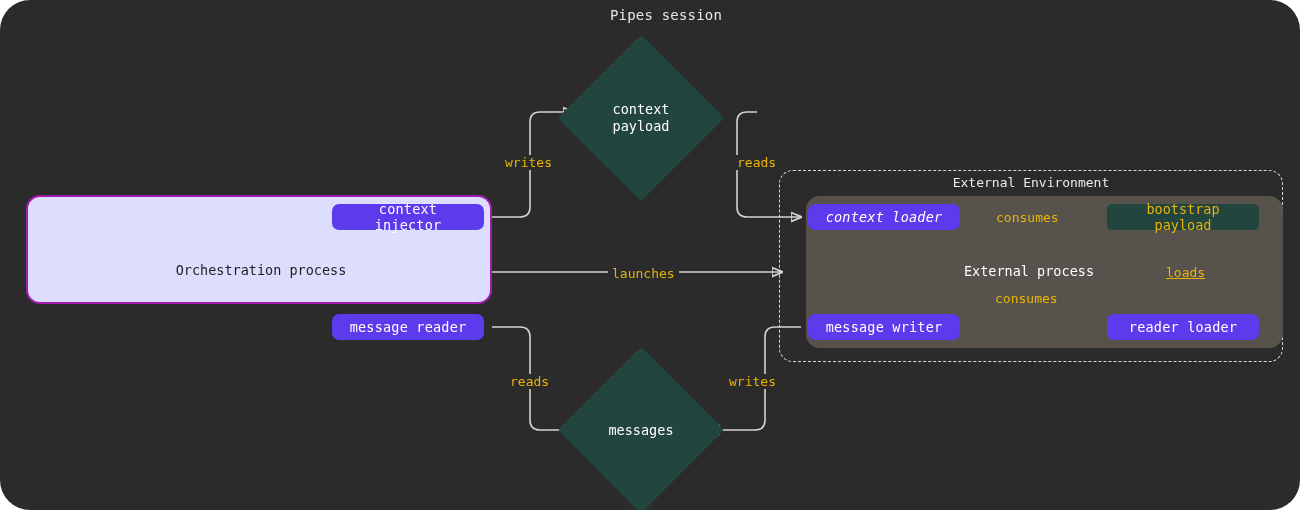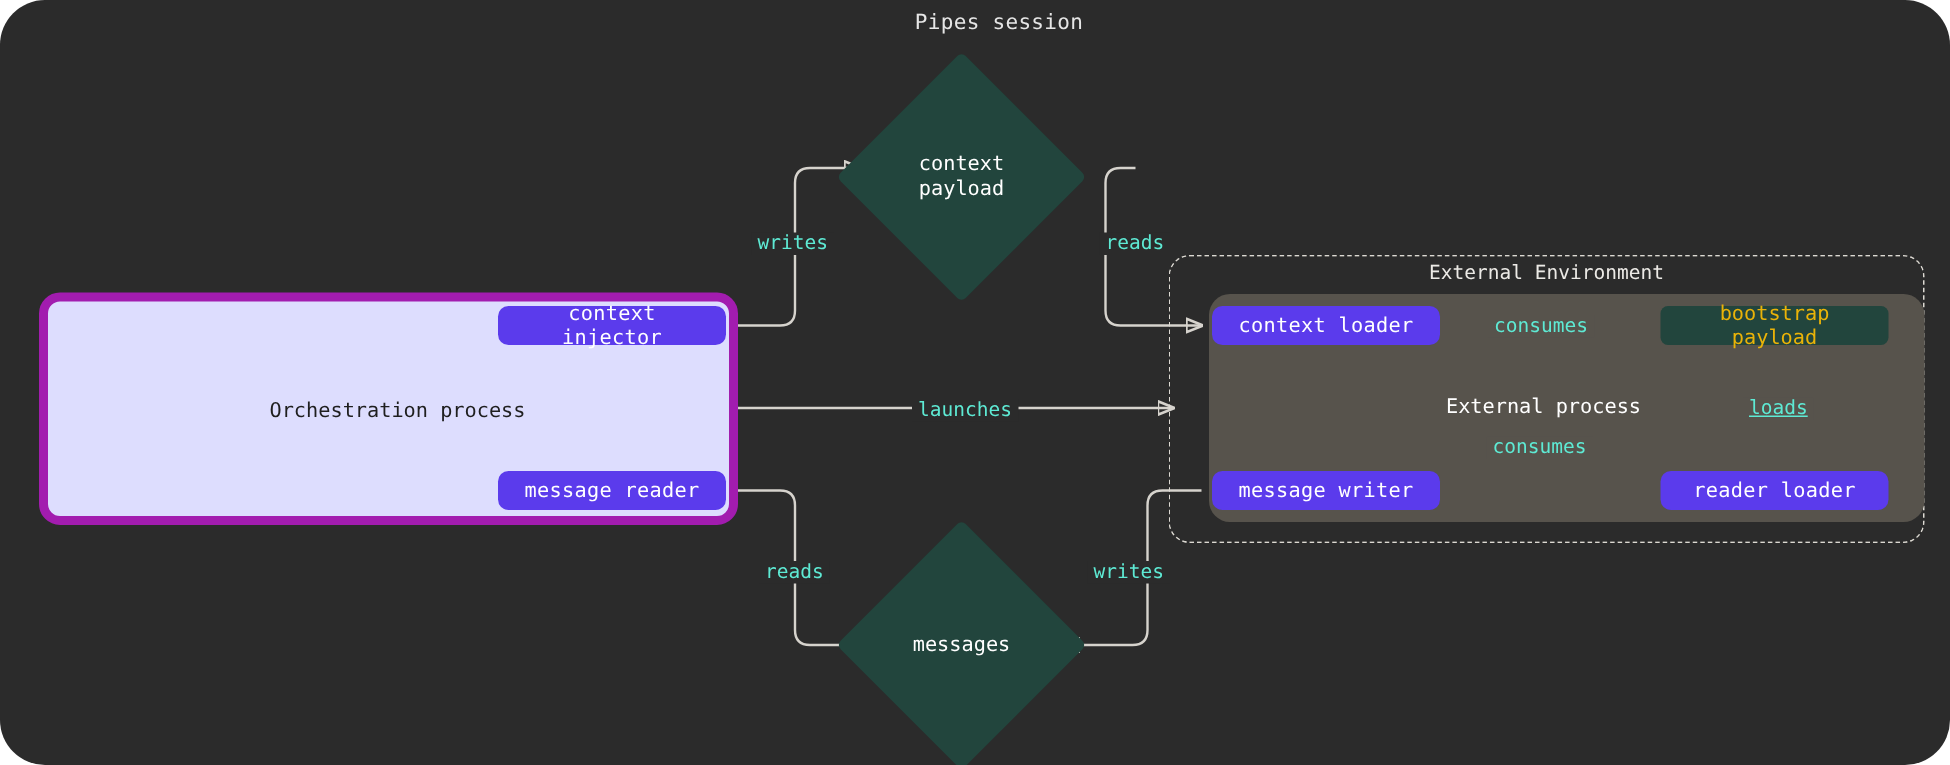--- a/index.html
+++ b/index.html
@@ -65,23 +65,23 @@
     align-items: center;
     justify-content: center;
     text-align: center;
   }
 
   
   .proc-main {
     left: 26px;
     top: 195px;
     width: 466px;
-    height: 155px;
+    height: 109px;
     background: #ddddfe;
-    border: 6px solid #a21caf;
+    border: 2px solid #a21caf;
     border-radius: 14px;
   }
   .proc-main-label {
     position: absolute;
     left: 0;
     top: 65px;
     width: 466px;
     text-align: center;
     color: #1f1f1f;
     font-size: 13.5px;
@@ -174,21 +174,21 @@
     color: #ffffff;
     font-size: 13.5px;
     line-height: 1.25;
     text-align: center;
     white-space: pre-line;
   }
 
   
   .edge-label {
     position: absolute;
-    color: #5eead4;
+    color: #eab308;
     font-size: 13px;
     white-space: nowrap;
     background: #2b2b2b;
     padding: 0 4px;
   }
   .edge-label.on-gray {
     background: #57534c;
   }
 </style>
 </head>
@@ -241,21 +241,21 @@
 
     <div class="diamond" style="left:582px; top:371px;">
       <div class="shape"></div>
       <div class="dlabel">messages</div>
     </div>
 
     <div class="node pill" style="left:332px; top:204px; width:152px;">context injector</div>
 
     <div class="node pill" style="left:332px; top:314px; width:152px;">message reader</div>
 
-    <div class="node pill" style="left:808px; top:204px; width:152px;">context loader</div>
+    <div class="node pill" style="left:808px; top:204px; width:152px;font-style:italic;">context loader</div>
 
     <div class="node pill" style="left:808px; top:314px; width:152px;">message writer</div>
 
     <div class="node pill" style="left:1107px; top:314px; width:152px;">reader loader</div>
 
     <div class="node teal-box" style="left:1107px; top:204px; width:152px;">bootstrap payload</div>
 
     <div class="edge-label" style="left:501px; top:155px;">writes</div>
 
     <div class="edge-label" style="left:733px; top:155px;">reads</div>

